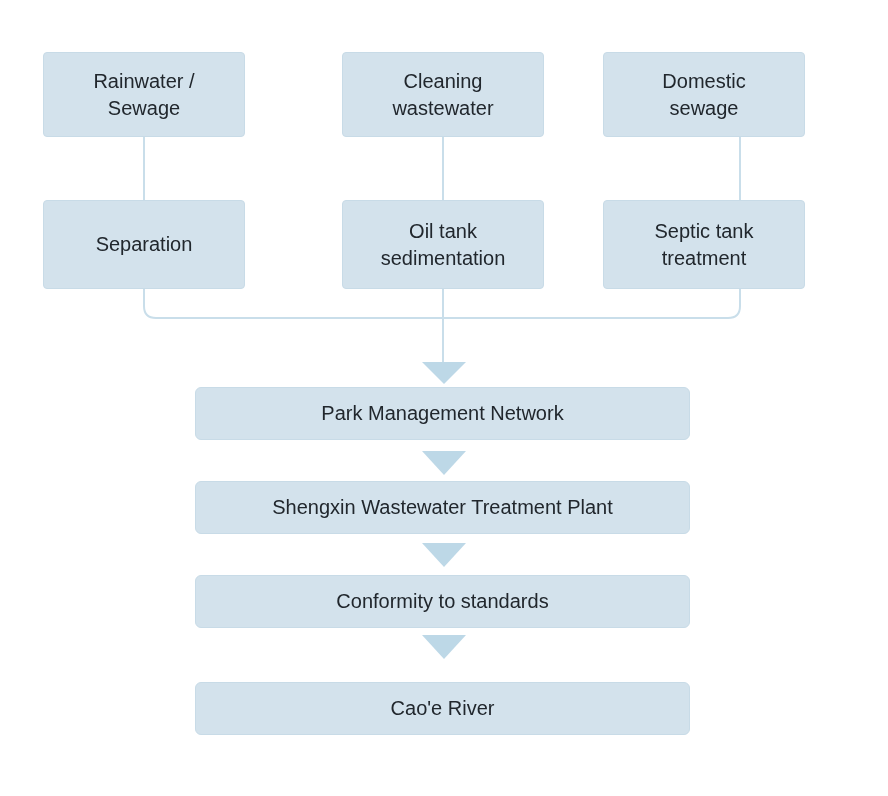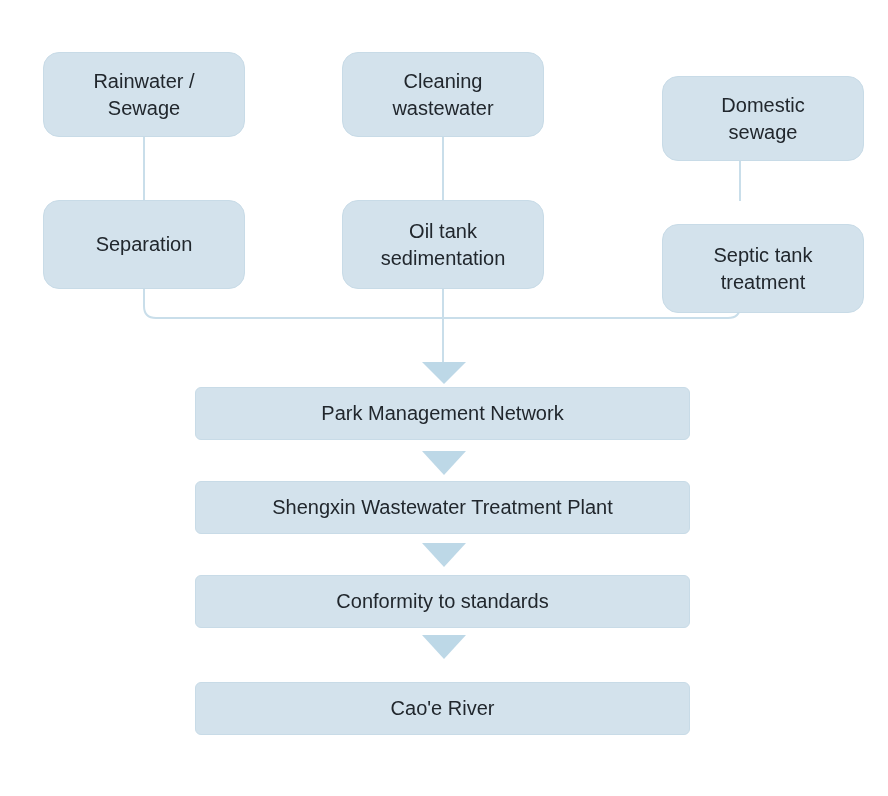--- a/index.html
+++ b/index.html
@@ -24,27 +24,27 @@
     align-items: center;
     justify-content: center;
     text-align: center;
     white-space: pre-line;
     color: var(--text, #21272d);
     font-size: 20px;
     line-height: 1.35;
   }
   .small {
     width: 202px;
-    border-radius: 16px;
+    border-radius: 4px;
   }
   .row1 { top: 52px; height: 85px; }
   .row2 { top: 200px; height: 89px; }
   .col1 { left: 43px; }
   .col2 { left: 342px; }
-  .col3 { left: 662px; margin-top: 24px; }
+  .col3 { left: 603px; }
   .wide {
     left: 195px;
     width: 495px;
     height: 53px;
     border-radius: 6px;
   }
 </style>
 </head>
 <body>
 

